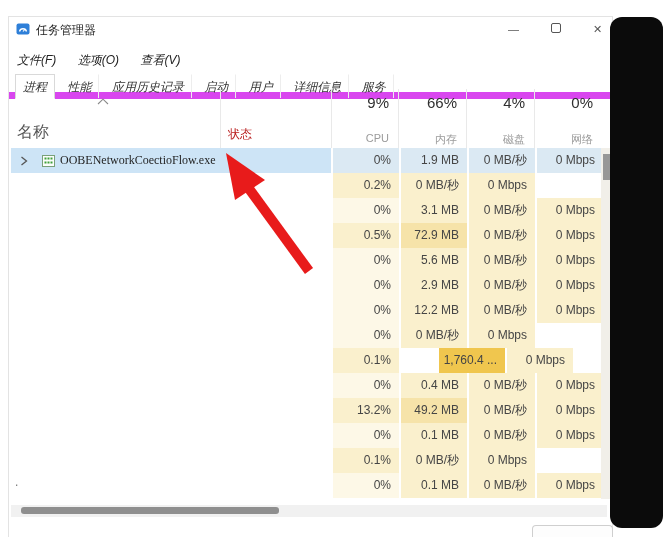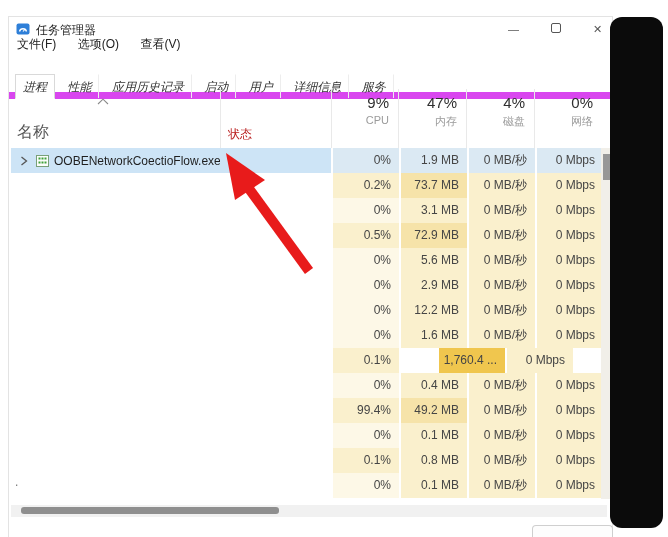--- a/index.html
+++ b/index.html
@@ -16,45 +16,45 @@
 
   
   .titlebar{position:absolute;left:0;top:0;width:100%;height:24px;}
   .app-icon{position:absolute;left:7px;top:5px;width:14px;height:14px;}
   .title{position:absolute;left:27px;top:5px;font-size:12px;color:#222;}
   .controls{position:absolute;right:8px;top:0;height:24px;display:flex;align-items:center;gap:29px;}
   .ctl{width:13px;text-align:center;color:#555;font-size:11px;line-height:24px;cursor:default;}
   .maxbox{display:inline-block;width:8px;height:8px;border:1px solid #555;border-radius:2px;}
 
   
-  .menubar{position:absolute;left:0;top:16px;width:100%;height:22px;padding-left:8px;box-sizing:border-box;}
+  .menubar{position:absolute;left:0;top:32px;width:100%;height:22px;padding-left:8px;box-sizing:border-box;font-style:italic;}
   .menu-item{display:inline-block;font-size:12px;color:#222;margin-right:17px;line-height:22px;}
 
   
   .tabbar{position:absolute;left:0;top:56px;width:100%;height:26px;border-bottom:7px solid #d946ef;
           padding-left:6px;box-sizing:border-box;font-style:italic;}
   .tab{display:inline-block;font-size:12px;color:#333;padding:5px 7px 4px;line-height:14px;
        border:1px solid transparent;border-bottom:none;border-right:1px solid #ededed;position:relative;top:1px;}
   .tab.active{border:1px solid #d9d9d9;border-bottom:1px solid #ffffff;background:#ffffff;}
 
   
   .header{position:absolute;left:2px;top:72px;width:596px;height:59px;}
   .vline{position:absolute;top:0;height:100%;width:1px;background:#e9e9e9;}
   .sort{position:absolute;left:86px;top:2px;}
   .colname{position:absolute;left:6px;bottom:5px;font-size:16px;color:#555;}
   .colstatus{position:absolute;left:217px;bottom:5px;font-size:12px;color:#b91c1c;}
   .stath{position:absolute;top:5px;width:66px;text-align:right;padding-right:8px;box-sizing:border-box;}
   .stath .val{font-size:15px;color:#2f2f2f;display:block;}
-  .stath .lab{font-size:11px;color:#9b9b9b;display:block;margin-top:3px;}
+  .stath .lab{font-size:11px;color:#9b9b9b;display:block;margin-top:21px;}
 
   
   .rows{position:absolute;left:2px;top:131px;width:596px;}
   .prow{display:flex;height:25px;align-items:stretch;}
   .cell{box-sizing:border-box;}
-  .cname{width:209px;display:flex;align-items:center;padding-left:9px;}
+  .cname{width:209px;display:flex;align-items:center;padding-left:9px;font-family:Liberation Serif, serif;}
   .cstatus{width:111px;}
   .stat{width:66px;margin-left:2px;text-align:right;padding-right:8px;font-size:12px;color:#454545;
         line-height:25px;white-space:nowrap;overflow:hidden;}
   .prow.sel .cname,.prow.sel .cstatus{background:#cde4f6;}
   .hsel{background:#dbe9f3;}
   .h0{background:#fdf8e7;}
   .h1{background:#faf0cd;}
   .h2{background:#f6e3a9;}
   .h3{background:#f0c64e;margin-left:40px;}
   .expander{display:inline-flex;width:14px;}
@@ -125,21 +125,21 @@
             <path d="M1 6 L6 1.2 L11 6" fill="none" stroke="#8a8a8a" stroke-width="1.1"></path>
           </svg>
       </span>
       <span class="colname">名称</span>
       <span class="colstatus">状态</span>
       <div class="stath" style="left:320px">
         <span class="val">9%</span>
         <span class="lab">CPU</span>
       </div>
       <div class="stath" style="left:388px">
-        <span class="val">47%</span>
+        <span class="val">66%</span>
         <span class="lab">内存</span>
       </div>
       <div class="stath" style="left:456px">
         <span class="val">4%</span>
         <span class="lab">磁盘</span>
       </div>
       <div class="stath" style="left:524px">
         <span class="val">0%</span>
         <span class="lab">网络</span>
       </div>
@@ -171,21 +171,20 @@
           <div class="cell cstatus"></div>
           <div class="cell stat hsel">0%</div>
           <div class="cell stat hsel">1.9 MB</div>
           <div class="cell stat hsel">0 MB/秒</div>
           <div class="cell stat hsel">0 Mbps</div>
         </div>
         <div class="prow">
           <div class="cell cname"></div>
           <div class="cell cstatus"></div>
           <div class="cell stat h1">0.2%</div>
-          <div class="cell stat h2">73.7 MB</div>
           <div class="cell stat h1">0 MB/秒</div>
           <div class="cell stat h1">0 Mbps</div>
         </div>
         <div class="prow">
           <div class="cell cname"></div>
           <div class="cell cstatus"></div>
           <div class="cell stat h0">0%</div>
           <div class="cell stat h1">3.1 MB</div>
           <div class="cell stat h1">0 MB/秒</div>
           <div class="cell stat h1">0 Mbps</div>
@@ -219,21 +218,20 @@
           <div class="cell cstatus"></div>
           <div class="cell stat h0">0%</div>
           <div class="cell stat h1">12.2 MB</div>
           <div class="cell stat h1">0 MB/秒</div>
           <div class="cell stat h1">0 Mbps</div>
         </div>
         <div class="prow">
           <div class="cell cname"></div>
           <div class="cell cstatus"></div>
           <div class="cell stat h0">0%</div>
-          <div class="cell stat h1">1.6 MB</div>
           <div class="cell stat h1">0 MB/秒</div>
           <div class="cell stat h1">0 Mbps</div>
         </div>
         <div class="prow">
           <div class="cell cname"></div>
           <div class="cell cstatus"></div>
           <div class="cell stat h1">0.1%</div>
           <div class="cell stat h3">1,760.4 ...</div>
           <div class="cell stat h1">0 Mbps</div>
         </div>
@@ -241,38 +239,37 @@
           <div class="cell cname"></div>
           <div class="cell cstatus"></div>
           <div class="cell stat h0">0%</div>
           <div class="cell stat h1">0.4 MB</div>
           <div class="cell stat h1">0 MB/秒</div>
           <div class="cell stat h1">0 Mbps</div>
         </div>
         <div class="prow">
           <div class="cell cname"></div>
           <div class="cell cstatus"></div>
-          <div class="cell stat h1">99.4%</div>
+          <div class="cell stat h1">13.2%</div>
           <div class="cell stat h2">49.2 MB</div>
           <div class="cell stat h1">0 MB/秒</div>
           <div class="cell stat h1">0 Mbps</div>
         </div>
         <div class="prow">
           <div class="cell cname"></div>
           <div class="cell cstatus"></div>
           <div class="cell stat h0">0%</div>
           <div class="cell stat h1">0.1 MB</div>
           <div class="cell stat h1">0 MB/秒</div>
           <div class="cell stat h1">0 Mbps</div>
         </div>
         <div class="prow">
           <div class="cell cname"></div>
           <div class="cell cstatus"></div>
           <div class="cell stat h1">0.1%</div>
-          <div class="cell stat h1">0.8 MB</div>
           <div class="cell stat h1">0 MB/秒</div>
           <div class="cell stat h1">0 Mbps</div>
         </div>
         <div class="prow">
           <div class="cell cname"></div>
           <div class="cell cstatus"></div>
           <div class="cell stat h0">0%</div>
           <div class="cell stat h1">0.1 MB</div>
           <div class="cell stat h1">0 MB/秒</div>
           <div class="cell stat h1">0 Mbps</div>

